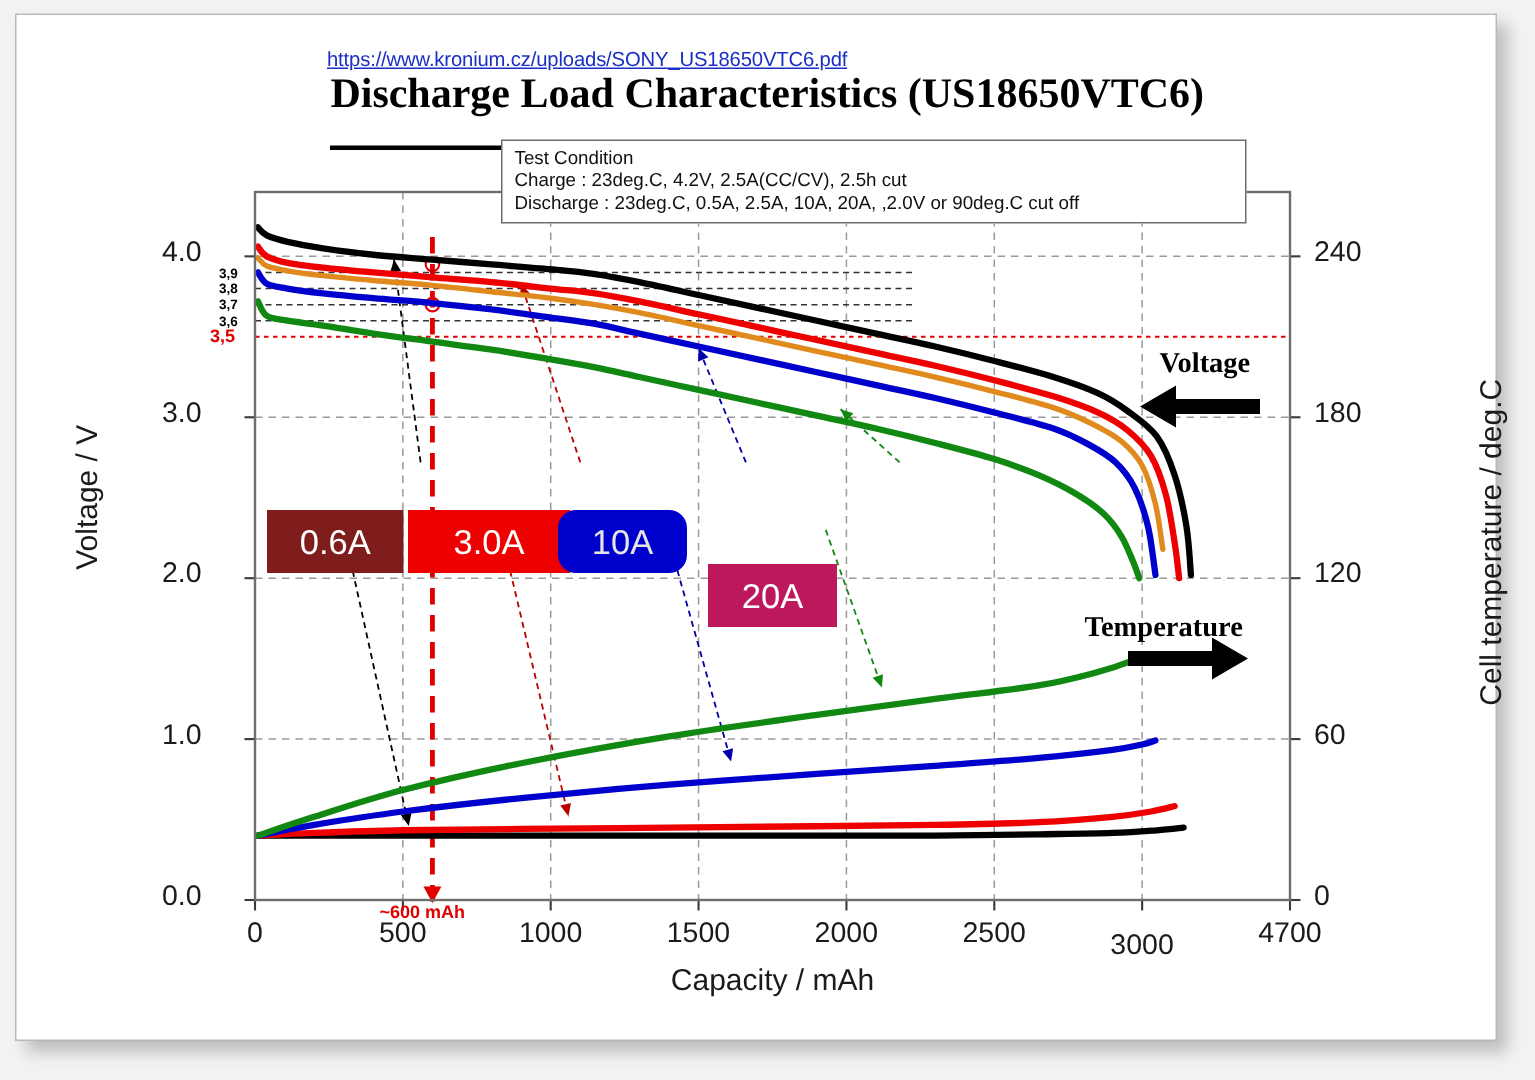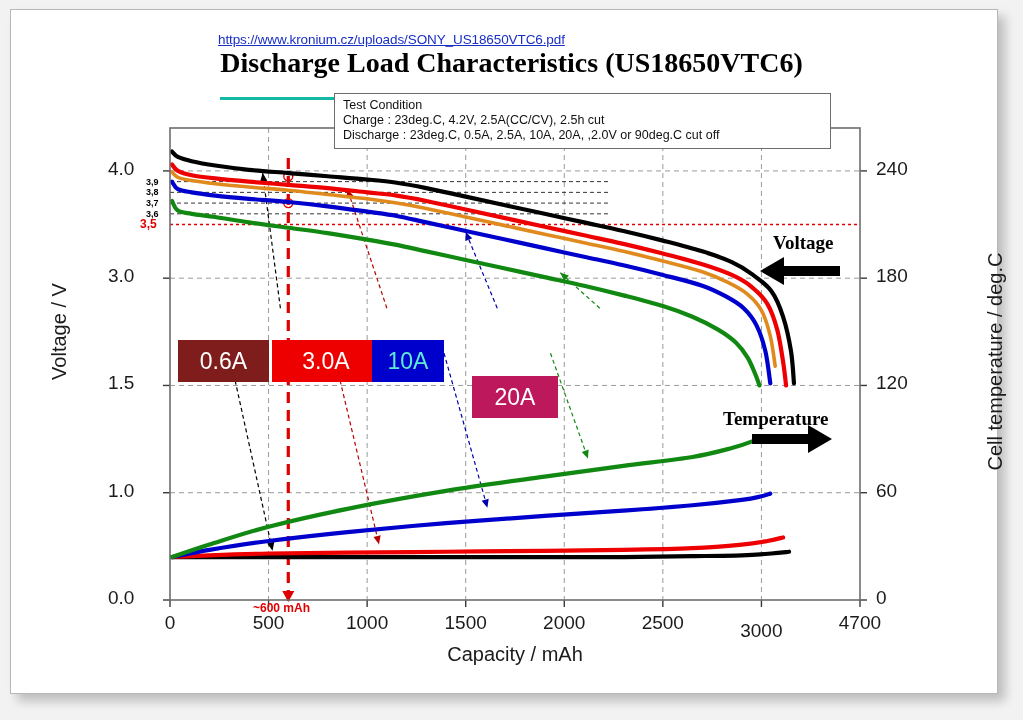--- a/index.html
+++ b/index.html
@@ -48,21 +48,21 @@
     top: 47px;
     width: 1023px;
     text-align: center;
     font-family: "Liberation Serif", serif;
     font-weight: bold;
     font-size: 28px;
     color: #000000;
     white-space: nowrap;
   }
   .main-title span.tt {
-    border-bottom: 3px solid #14b8a6;
+    border-bottom: 3px solid #000000;
     padding-bottom: 19px;
   }
   .cond-box {
     position: absolute;
     left: 334px;
     top: 93px;
     width: 497px;
     border: 1px solid #6d6d6d;
     background: #ffffff;
     padding: 4px 6px 5px 8px;
@@ -257,42 +257,42 @@
       <div class="tick-label" style="left: 164.7px; top: 612px;">0</div>
       <div class="tick-label" style="left: 252.671px; top: 612px;">500</div>
       <div class="tick-label" style="left: 345.943px; top: 612px;">1000</div>
       <div class="tick-label" style="left: 444.514px; top: 612px;">1500</div>
       <div class="tick-label" style="left: 543.086px; top: 612px;">2000</div>
       <div class="tick-label" style="left: 641.657px; top: 612px;">2500</div>
       <div class="tick-label" style="left: 740.229px; top: 620px;">3000</div>
       <div class="tick-label" style="left: 838.8px; top: 612px;">4700</div>
       <div class="tick-label" style="left: 108px; top: 587px;">0.0</div>
       <div class="tick-label" style="left: 108px; top: 479.727px;">1.0</div>
-      <div class="tick-label" style="left: 108px; top: 372.455px;">1.5</div>
+      <div class="tick-label" style="left: 108px; top: 372.455px;">2.0</div>
       <div class="tick-label" style="left: 108px; top: 265.182px;">3.0</div>
       <div class="tick-label" style="left: 108px; top: 157.909px;">4.0</div>
       <div class="tick-label" style="left: 876px; top: 587px;">0</div>
       <div class="tick-label" style="left: 876px; top: 479.727px;">60</div>
       <div class="tick-label" style="left: 876px; top: 372.455px;">120</div>
       <div class="tick-label" style="left: 876px; top: 265.182px;">180</div>
       <div class="tick-label" style="left: 876px; top: 157.909px;">240</div>
       <div class="minor-tick-label" style="left: 146px; top: 176.636px;">3,9</div>
       <div class="minor-tick-label" style="left: 146px; top: 187.364px;">3,8</div>
       <div class="minor-tick-label" style="left: 146px; top: 198.091px;">3,7</div>
       <div class="minor-tick-label" style="left: 146px; top: 208.818px;">3,6</div>
       <div class="minor-tick-label red-lbl" style="left: 140px; top: 216.545px;">3,5</div>
     </div>
   <div id="legend-layer">
       <div class="legend-chip" style="left: 178px; top: 340px; width: 91px; background: #7f1d1d; color: rgb(255, 255, 255);">
         <span>0.6A</span>
       </div>
       <div class="legend-chip" style="left: 272px; top: 340px; width: 108px; background: rgb(238, 0, 0); color: rgb(255, 255, 255);">
         <span>3.0A</span>
       </div>
-      <div class="legend-chip" style="left: 372px; top: 340px; width: 72px; background: rgb(0, 0, 204); color: #5eead4;">
+      <div class="legend-chip" style="left: 372px; top: 340px; width: 86px; background: rgb(0, 0, 204); color: #e5e5e5; border-radius: 12px;">
         <span>10A</span>
       </div>
       <div class="legend-chip" style="left: 472px; top: 340px; width: 86px; background: #be185d; color: rgb(255, 255, 255); margin-top: 36px;">
         <span>20A</span>
       </div>
     </div>
 
   <div class="annot-text" id="voltage-annot" style="left:773px; top:232px;">Voltage</div>
   <div class="annot-text" id="temp-annot" style="left:723px; top:408px;">Temperature</div>
 

